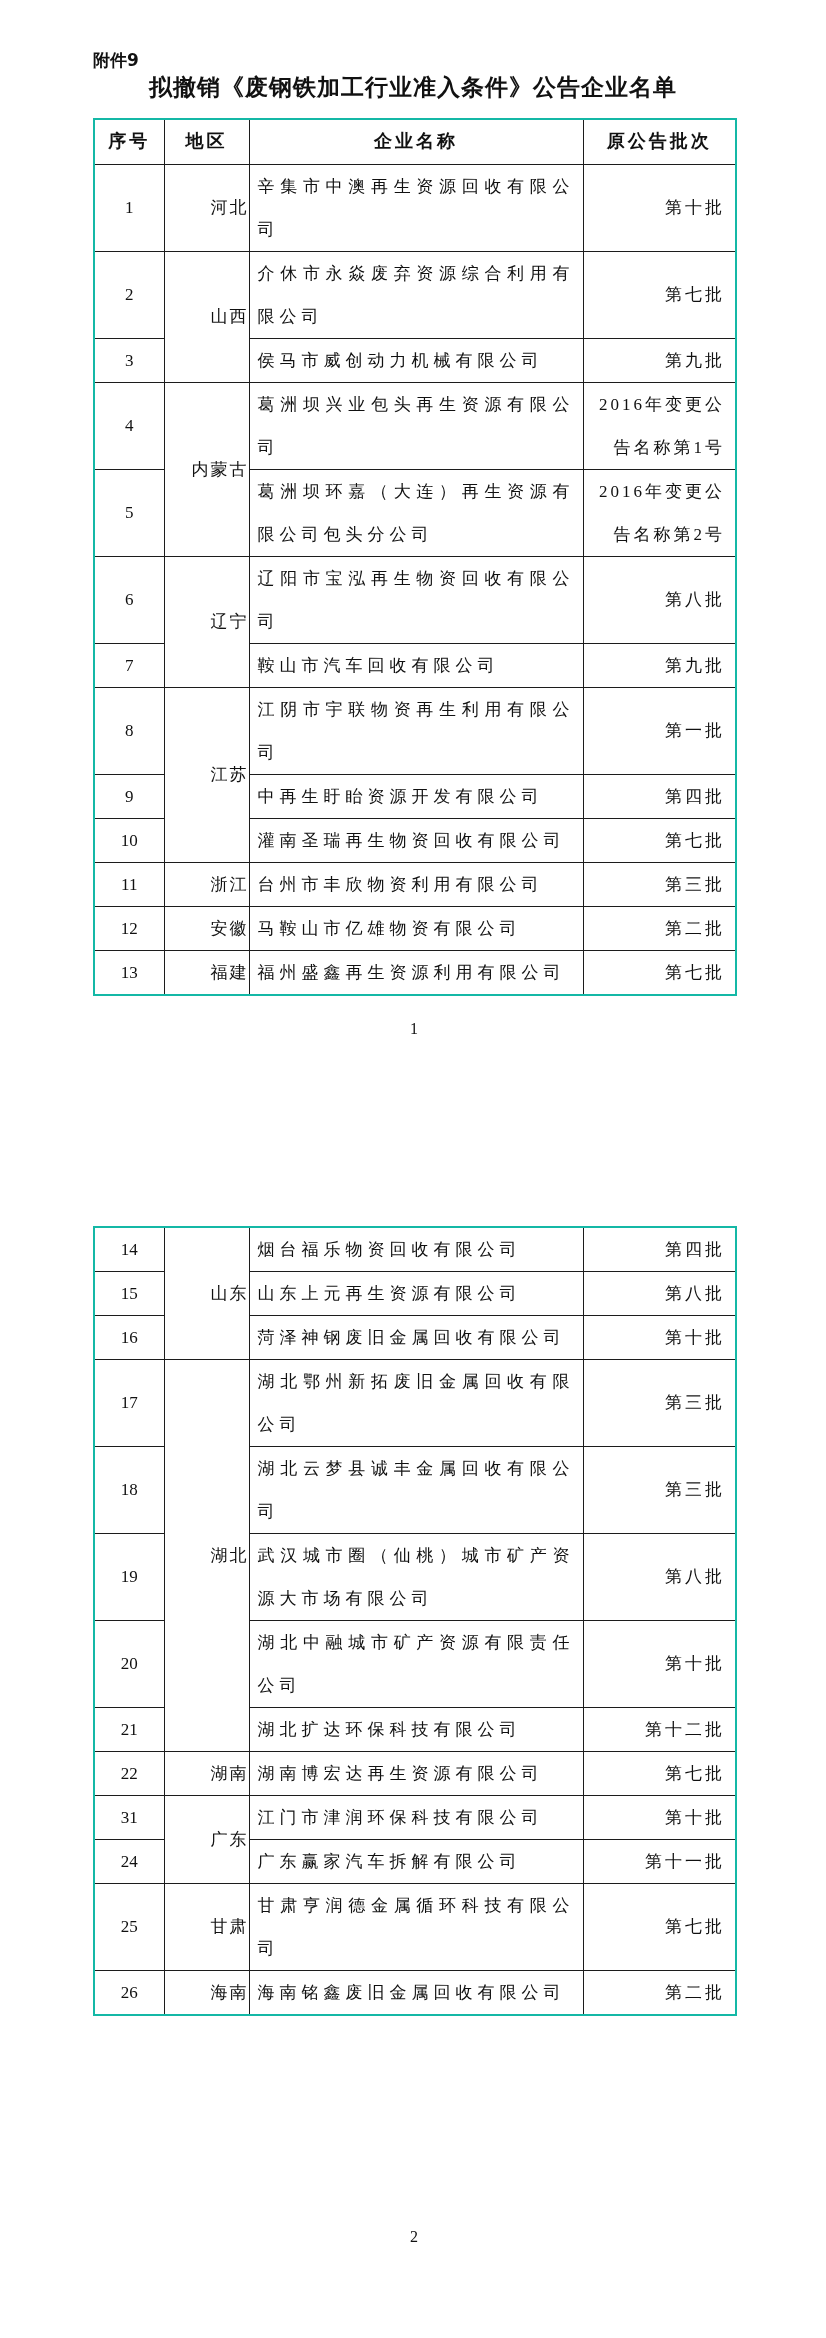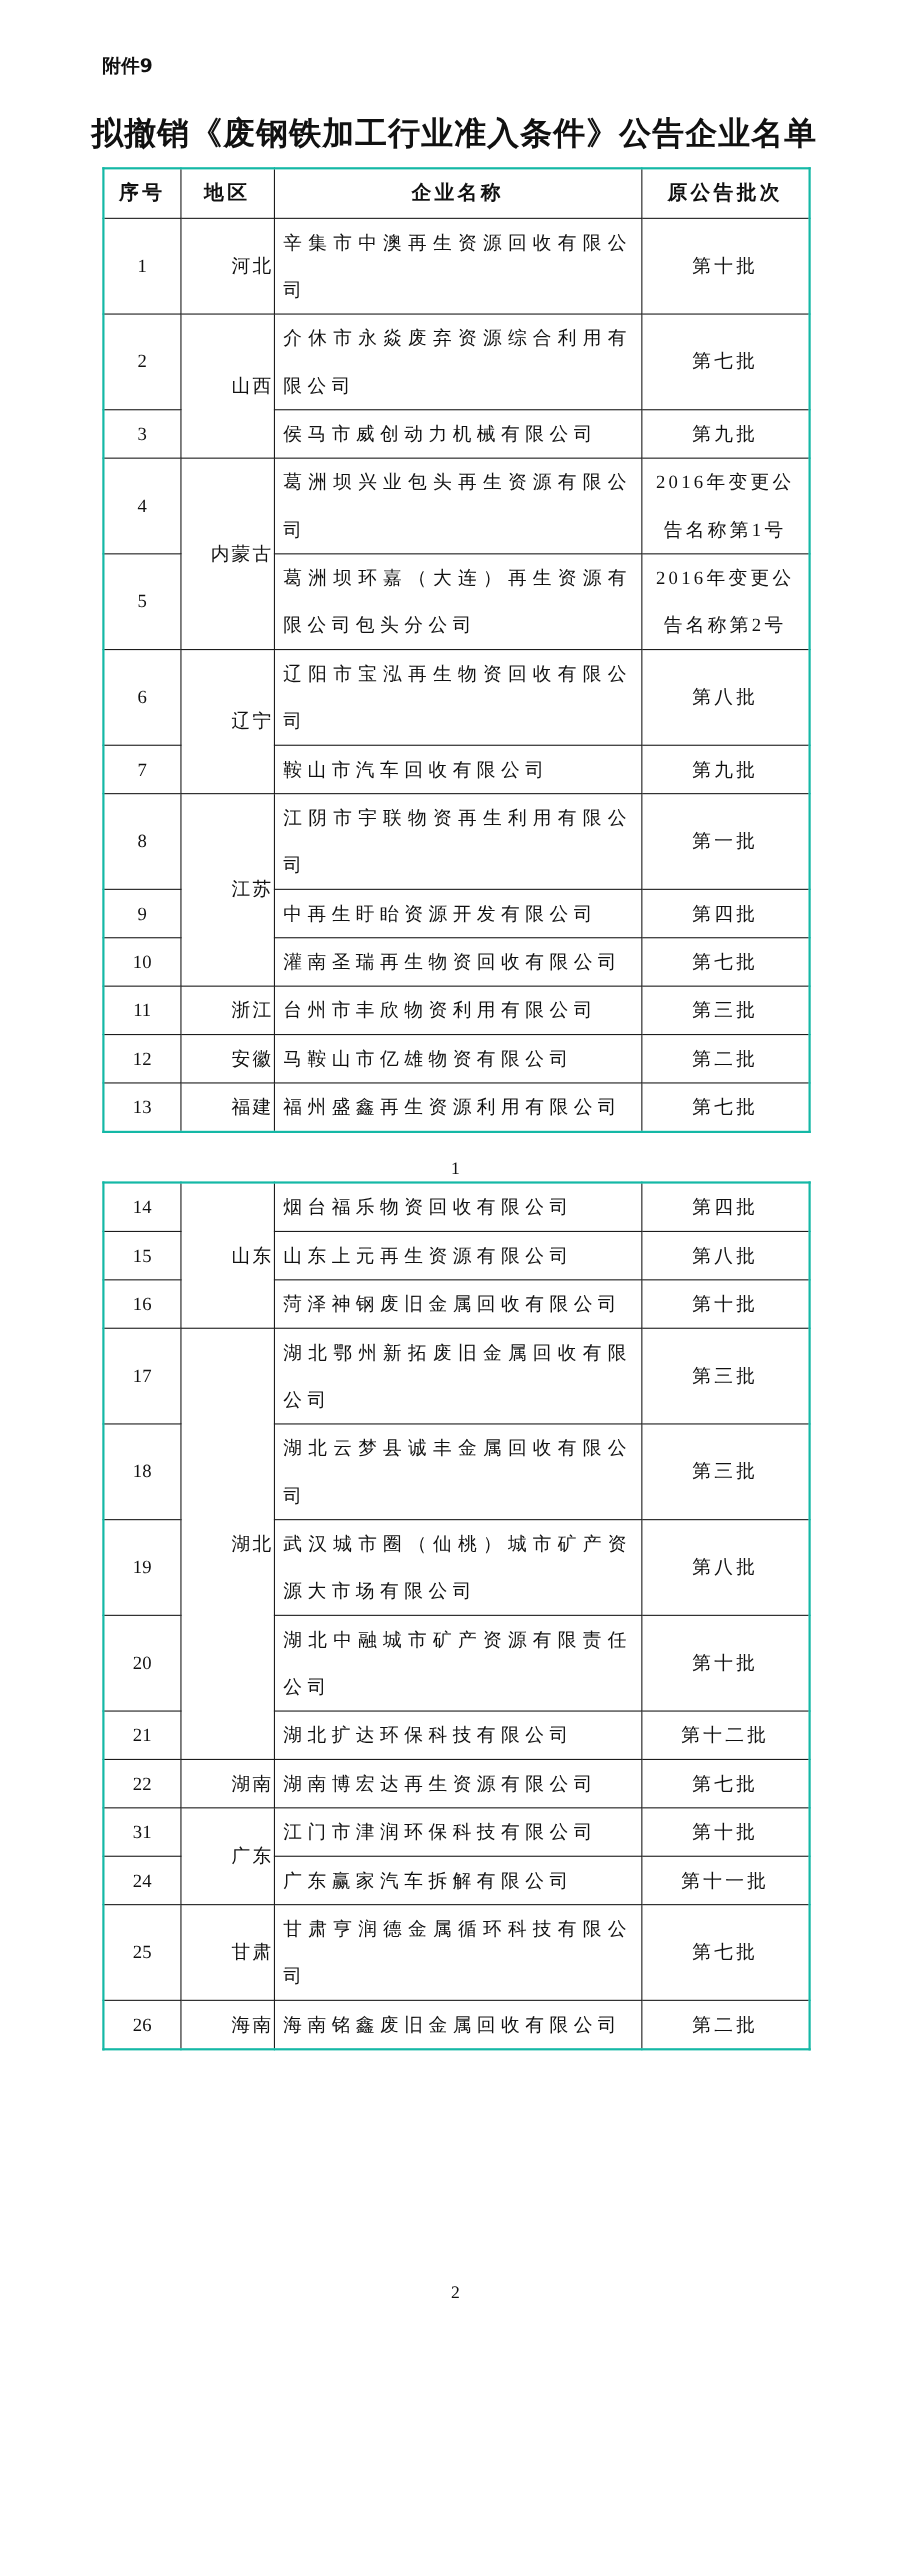--- a/index.html
+++ b/index.html
@@ -17,36 +17,35 @@
     padding-top: 48px;
   }
   .attachment-label {
     margin-left: 93px;
     font-family: "DejaVu Sans", "Liberation Sans", sans-serif;
     font-weight: bold;
     font-size: 17px;
     line-height: 24px;
   }
   .doc-title {
-    margin-top: 34px;
     text-align: center;
-    font-size: 29px;
+    font-size: 23px;
     font-weight: bold;
     letter-spacing: 1px;
     line-height: 32px;
   }
   table.roster {
     margin-left: 93px;
     width: 642px;
     border-collapse: collapse;
     table-layout: fixed;
     border: 2px solid #14b8a6;
   }
   table.roster.first { margin-top: 14px; }
-  table.roster.second { }
+  table.roster.second { margin-top: 186px; }
   col.c-no     { width: 70px; }
   col.c-region { width: 85px; }
   col.c-comp   { width: 334px; }
   col.c-batch  { width: 153px; }
   th, td {
     border: 1px solid #1c1c1c;
     font-size: 17px;
     vertical-align: middle;
     line-height: 43px;
   }
@@ -58,21 +57,21 @@
     font-size: 18px;
   }
   td.no { text-align: center; font-size: 17px; }
   td.region { text-align: right; letter-spacing: 2px; }
   td.company {
     text-align: justify;
     padding: 0 8px;
     letter-spacing: 5px;
   }
   td.batch {
-    text-align: center;
+    text-align: right;
     letter-spacing: 3px;
     padding: 0 10px;
   }
   .page-footer {
     width: 642px;
     margin-left: 93px;
     text-align: center;
     font-size: 16px;
     line-height: 22px;
   }

